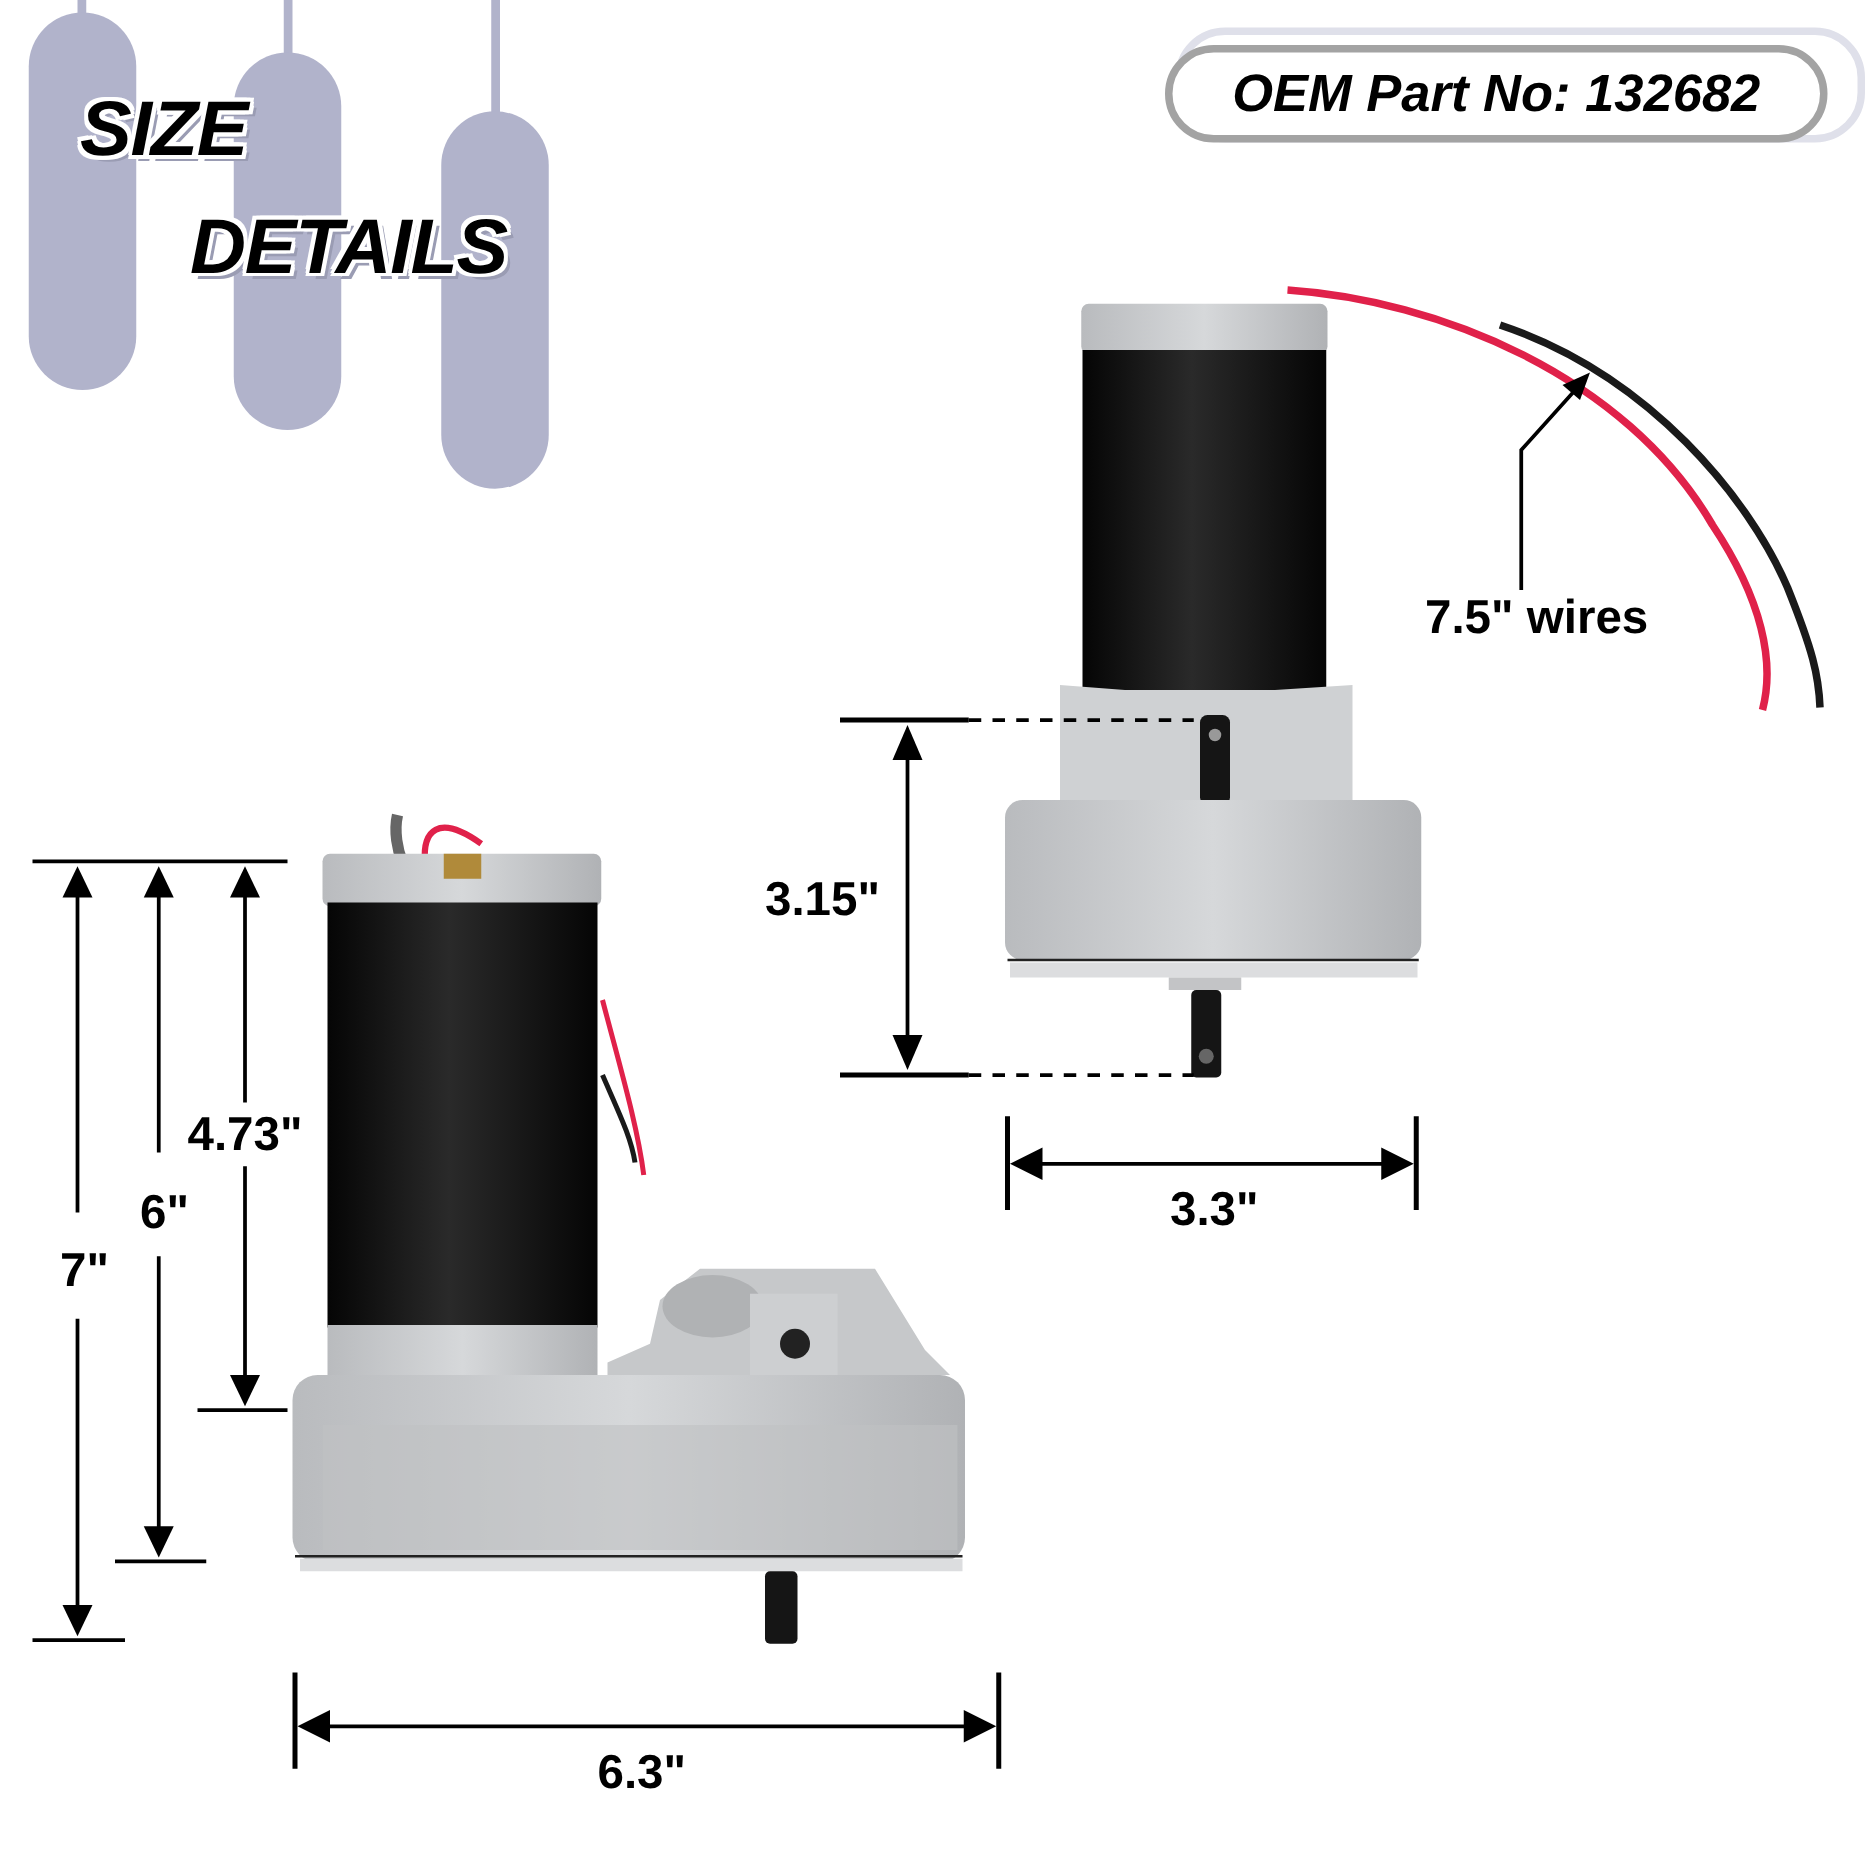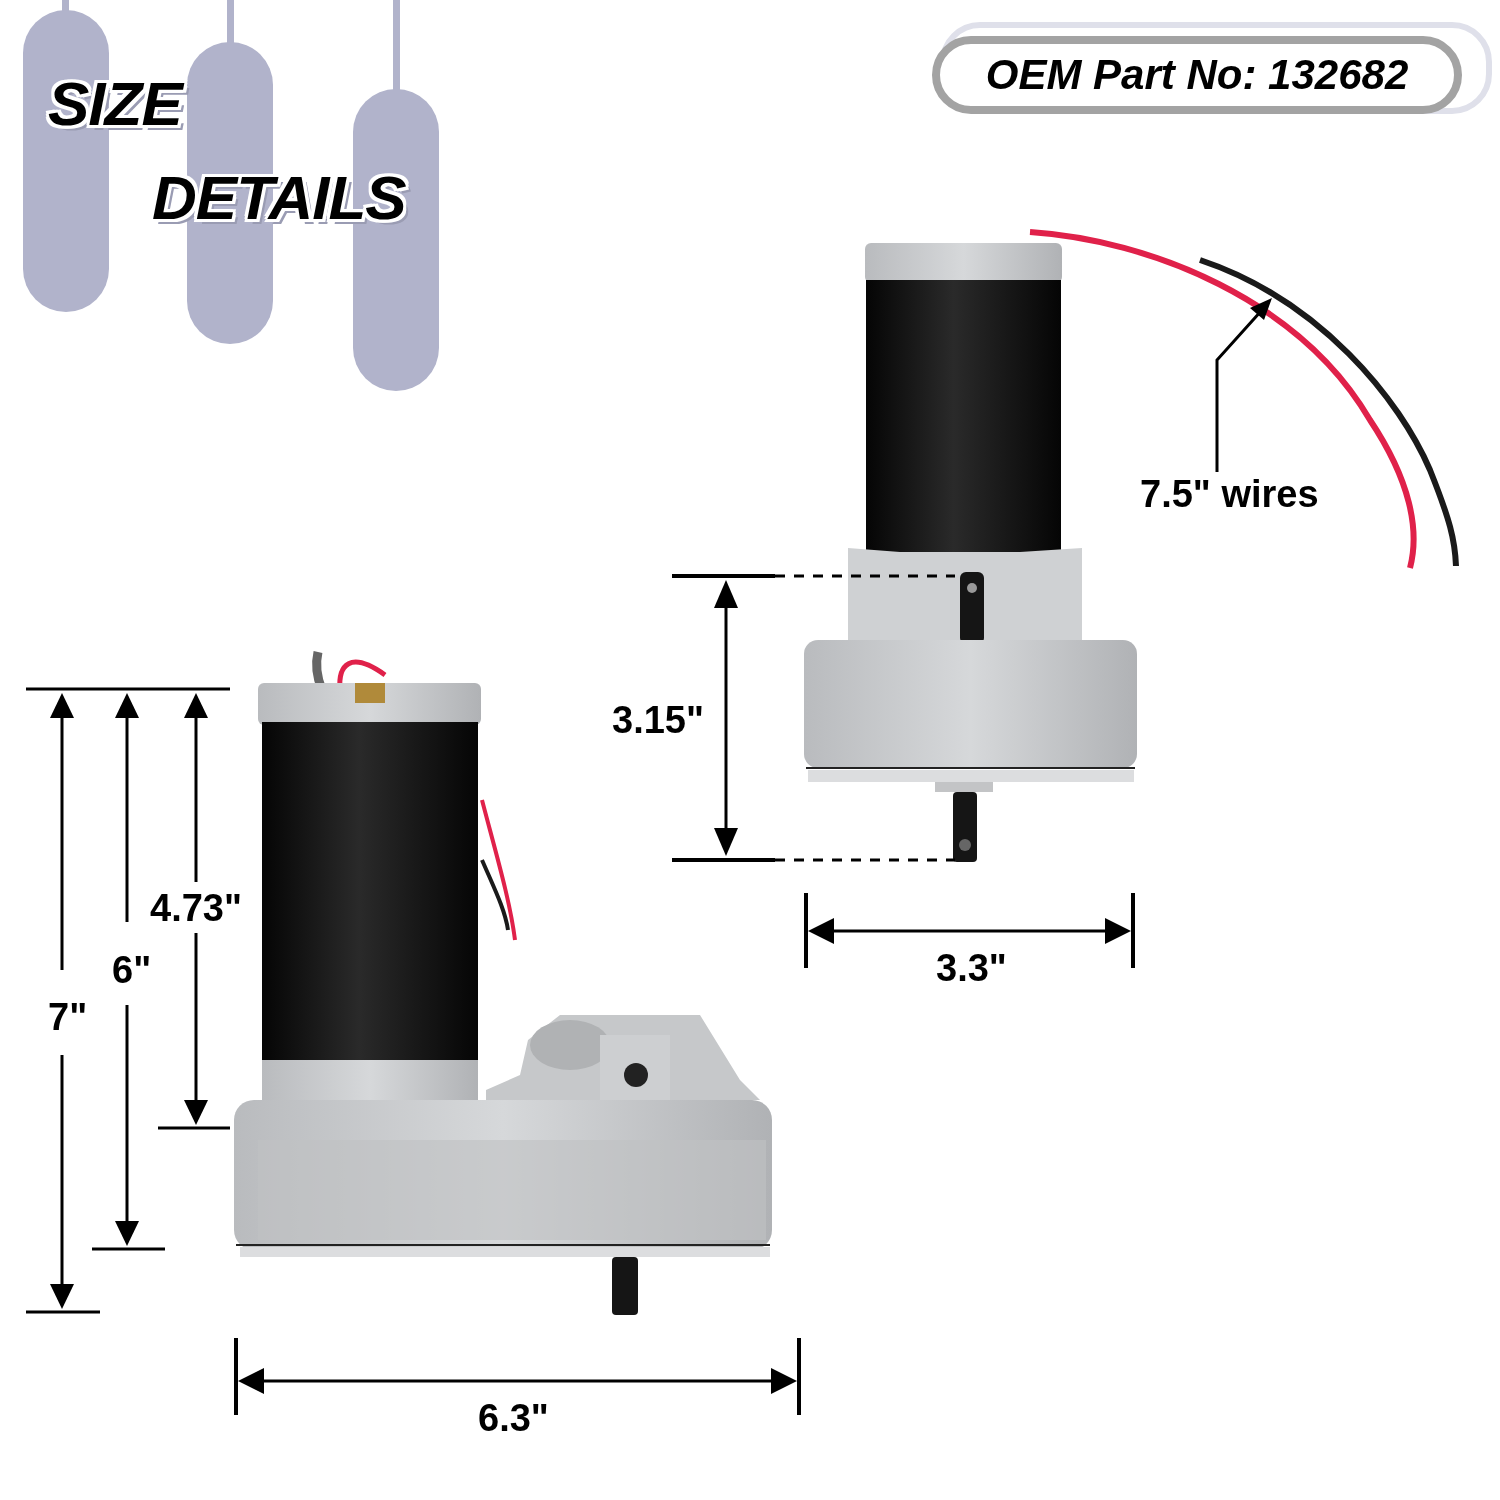--- a/index.html
+++ b/index.html
@@ -8,38 +8,38 @@
   .pill { position:absolute; background:#b1b3cb; border-radius:44px; }
   .string { position:absolute; width:7px; background:#b1b3cb; }
   .hero-text { position:absolute; font-weight:bold; font-style:italic; color:#000;
     font-size:62px; letter-spacing:-1px;
     text-shadow: 3px 0 0 #fff, -3px 0 0 #fff, 0 3px 0 #fff, 0 -3px 0 #fff,
                  3px 3px 0 #fff, -3px -3px 0 #fff, 3px -3px 0 #fff, -3px 3px 0 #fff,
                  5px 5px 0 #9a9cb3; }
   .badge-back { position:absolute; left:940px; top:22px; width:540px; height:80px;
     border-radius:40px; border:6px solid #dfe0ea; }
   .badge { position:absolute; left:932px; top:36px; width:530px; height:78px;
-    border-radius:40px; border:8px solid #a3a3a3; background:#fff; box-sizing:border-box;
+    border-radius:40px; border:6px solid #a3a3a3; background:#fff; box-sizing:border-box;
     display:flex; align-items:center; justify-content:center; }
   .badge span { font-weight:bold; font-style:italic; font-size:42px; color:#000; }
   .dim-label { position:absolute; font-weight:bold; font-size:38px; color:#000;
     background:#fff; line-height:44px; }
   svg { position:absolute; left:0; top:0; }
 </style>
 </head>
 <body>
 
 <div class="string" style="left:62px;top:0;height:20px;"></div>
 <div class="pill" style="left:23px;top:10px;width:86px;height:302px;"></div>
 <div class="string" style="left:227px;top:0;height:45px;"></div>
 <div class="pill" style="left:187px;top:42px;width:86px;height:302px;"></div>
 <div class="string" style="left:393px;top:0;height:92px;"></div>
 <div class="pill" style="left:353px;top:89px;width:86px;height:302px;"></div>
 
-<div class="hero-text" style="left:48px;top:68px;">SIZE</div>
+<div class="hero-text" style="left:64px;top:68px;">SIZE</div>
 <div class="hero-text" style="left:152px;top:162px;">DETAILS</div>
 
 <div class="badge-back"></div>
 <div class="badge">
   <span>OEM Part No: 132682</span>
 </div>
 
 <svg width="1500" height="1500" viewBox="0 0 1500 1500">
   <defs>
     <marker id="ah" markerWidth="10" markerHeight="10" refX="9" refY="5" orient="auto" markerUnits="userSpaceOnUse">

